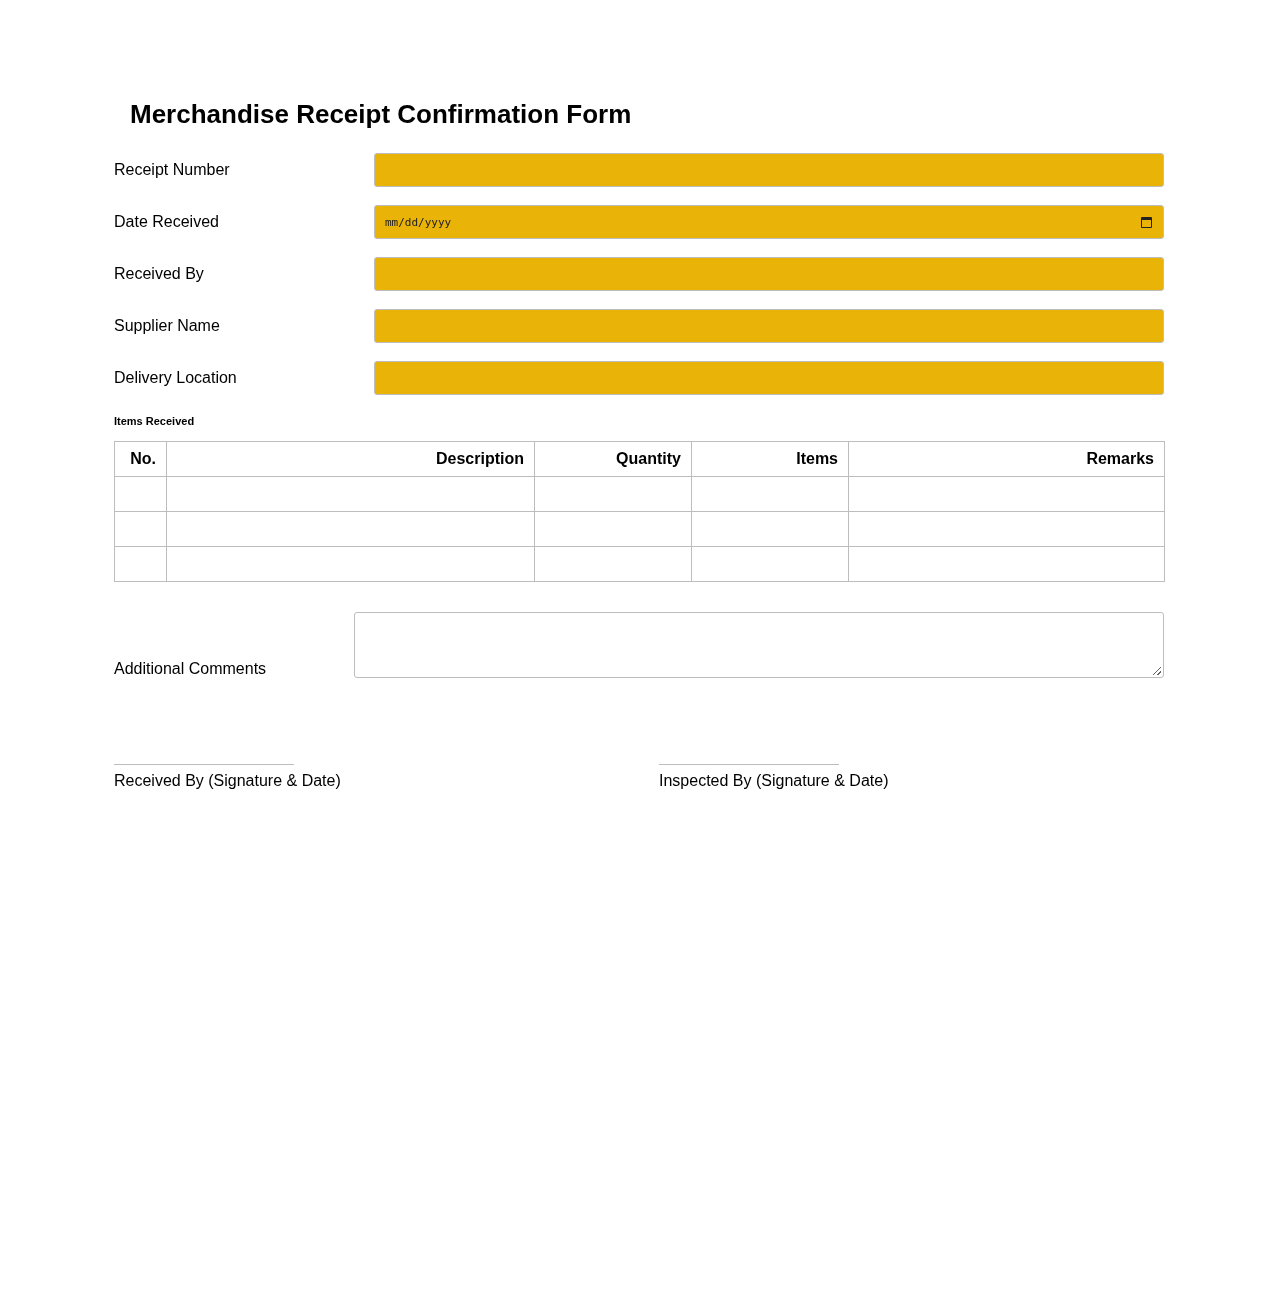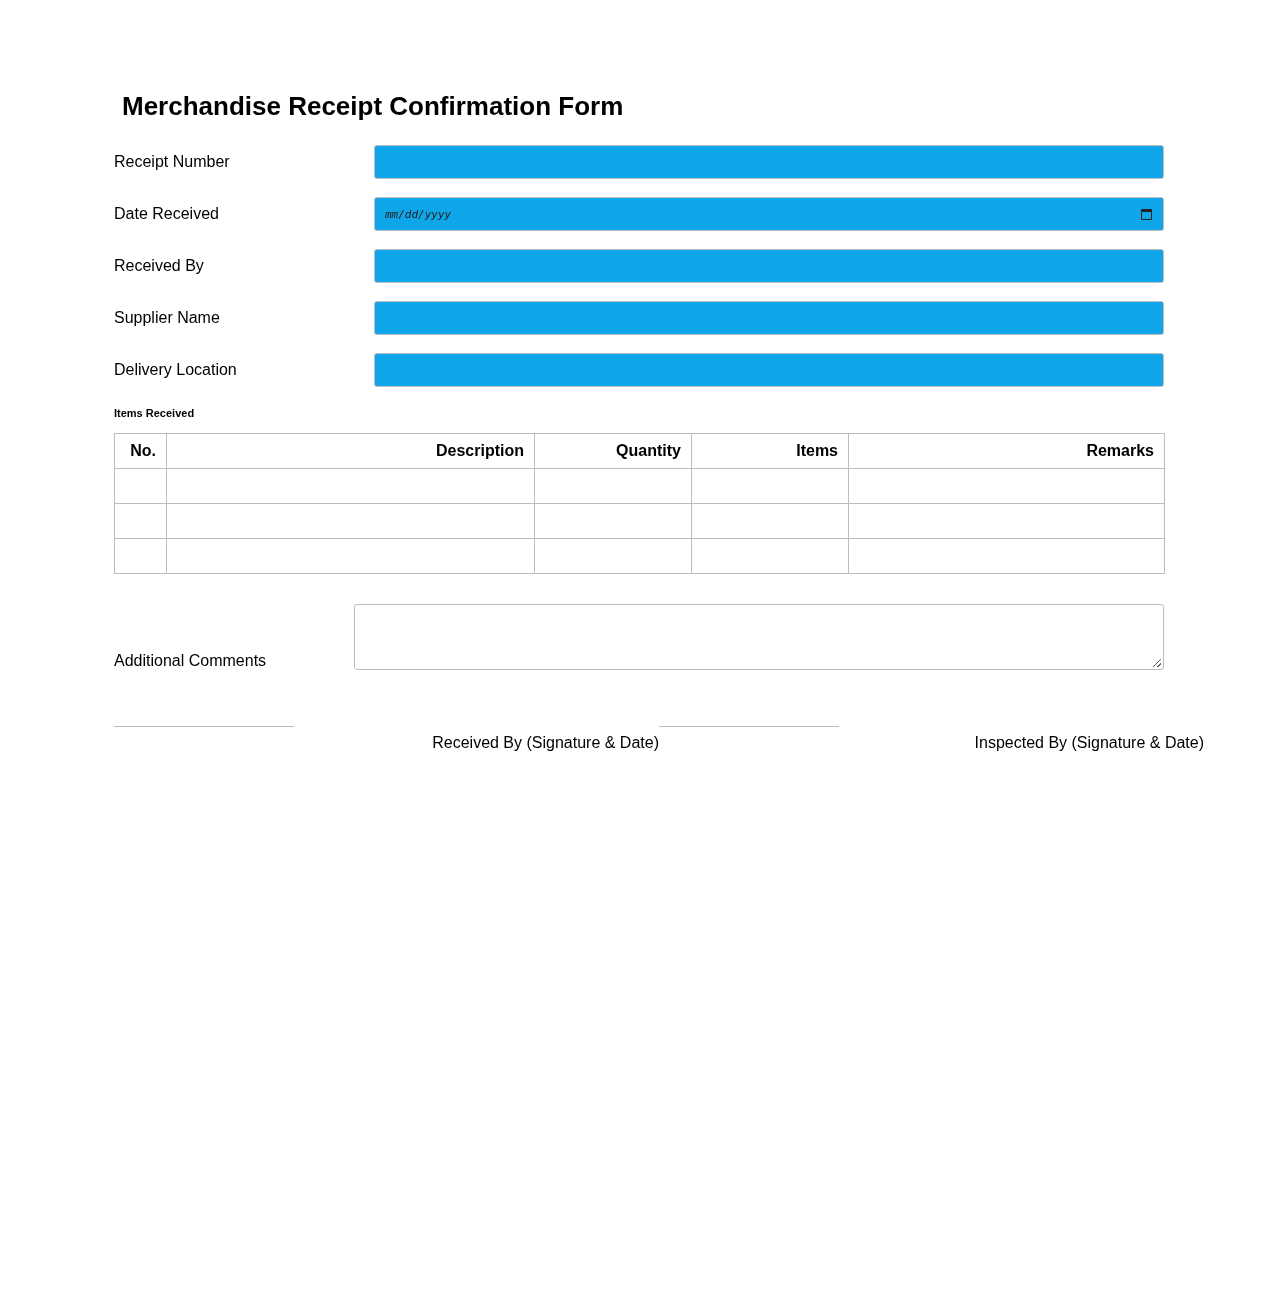--- a/index.html
+++ b/index.html
@@ -12,21 +12,21 @@
       font-family: "Liberation Sans", sans-serif;
       color: #000000;
     }
     .page {
       position: relative;
       width: 1050px;
       margin-left: 114px;
       padding-top: 80px;
     }
     h1.title {
-      margin: 8px;
+      margin: 16px;
       font-size: 26px;
       font-weight: bold;
       line-height: 36px;
       height: 36px;
     }
     .form-row {
       display: flex;
       align-items: center;
       height: 34px;
       margin-bottom: 18px;
@@ -37,29 +37,28 @@
       width: 240px;
       font-size: 16px;
       line-height: 20px;
       flex: 0 0 240px;
     }
     .form-row .field {
       width: 810px;
       height: 34px;
       border: 1px solid #bdbdbd;
       border-radius: 3px;
-      background: #0ea5e9;
+      background: #eab308;
       padding: 0 10px;
       font-family: "Liberation Sans", sans-serif;
       font-size: 14px;
       outline: none;
       position: relative;
       display: flex;
       align-items: center;
-      font-style: italic;
     }
     .date-field {
       justify-content: space-between;
     }
     .date-placeholder {
       font-family: "DejaVu Sans Mono", monospace;
       font-size: 11px;
       color: #222;
       letter-spacing: 0px;
     }
@@ -115,22 +114,21 @@
       right: 2px;
       bottom: 2px;
       width: 8px;
       height: 8px;
       background:
         linear-gradient(135deg, transparent 45%, #666 45%, #666 55%, transparent 55%),
         linear-gradient(135deg, transparent 75%, #666 75%, #666 85%, transparent 85%);
     }
     .signatures {
       display: flex;
-      margin-top: 56px;
-      text-align: right;
+      margin-top: 86px;
     }
     .sig {
       width: 545px;
       flex: 0 0 545px;
     }
     .sig-line {
       width: 180px;
       border-top: 1px solid #bdbdbd;
       height: 1px;
     }

